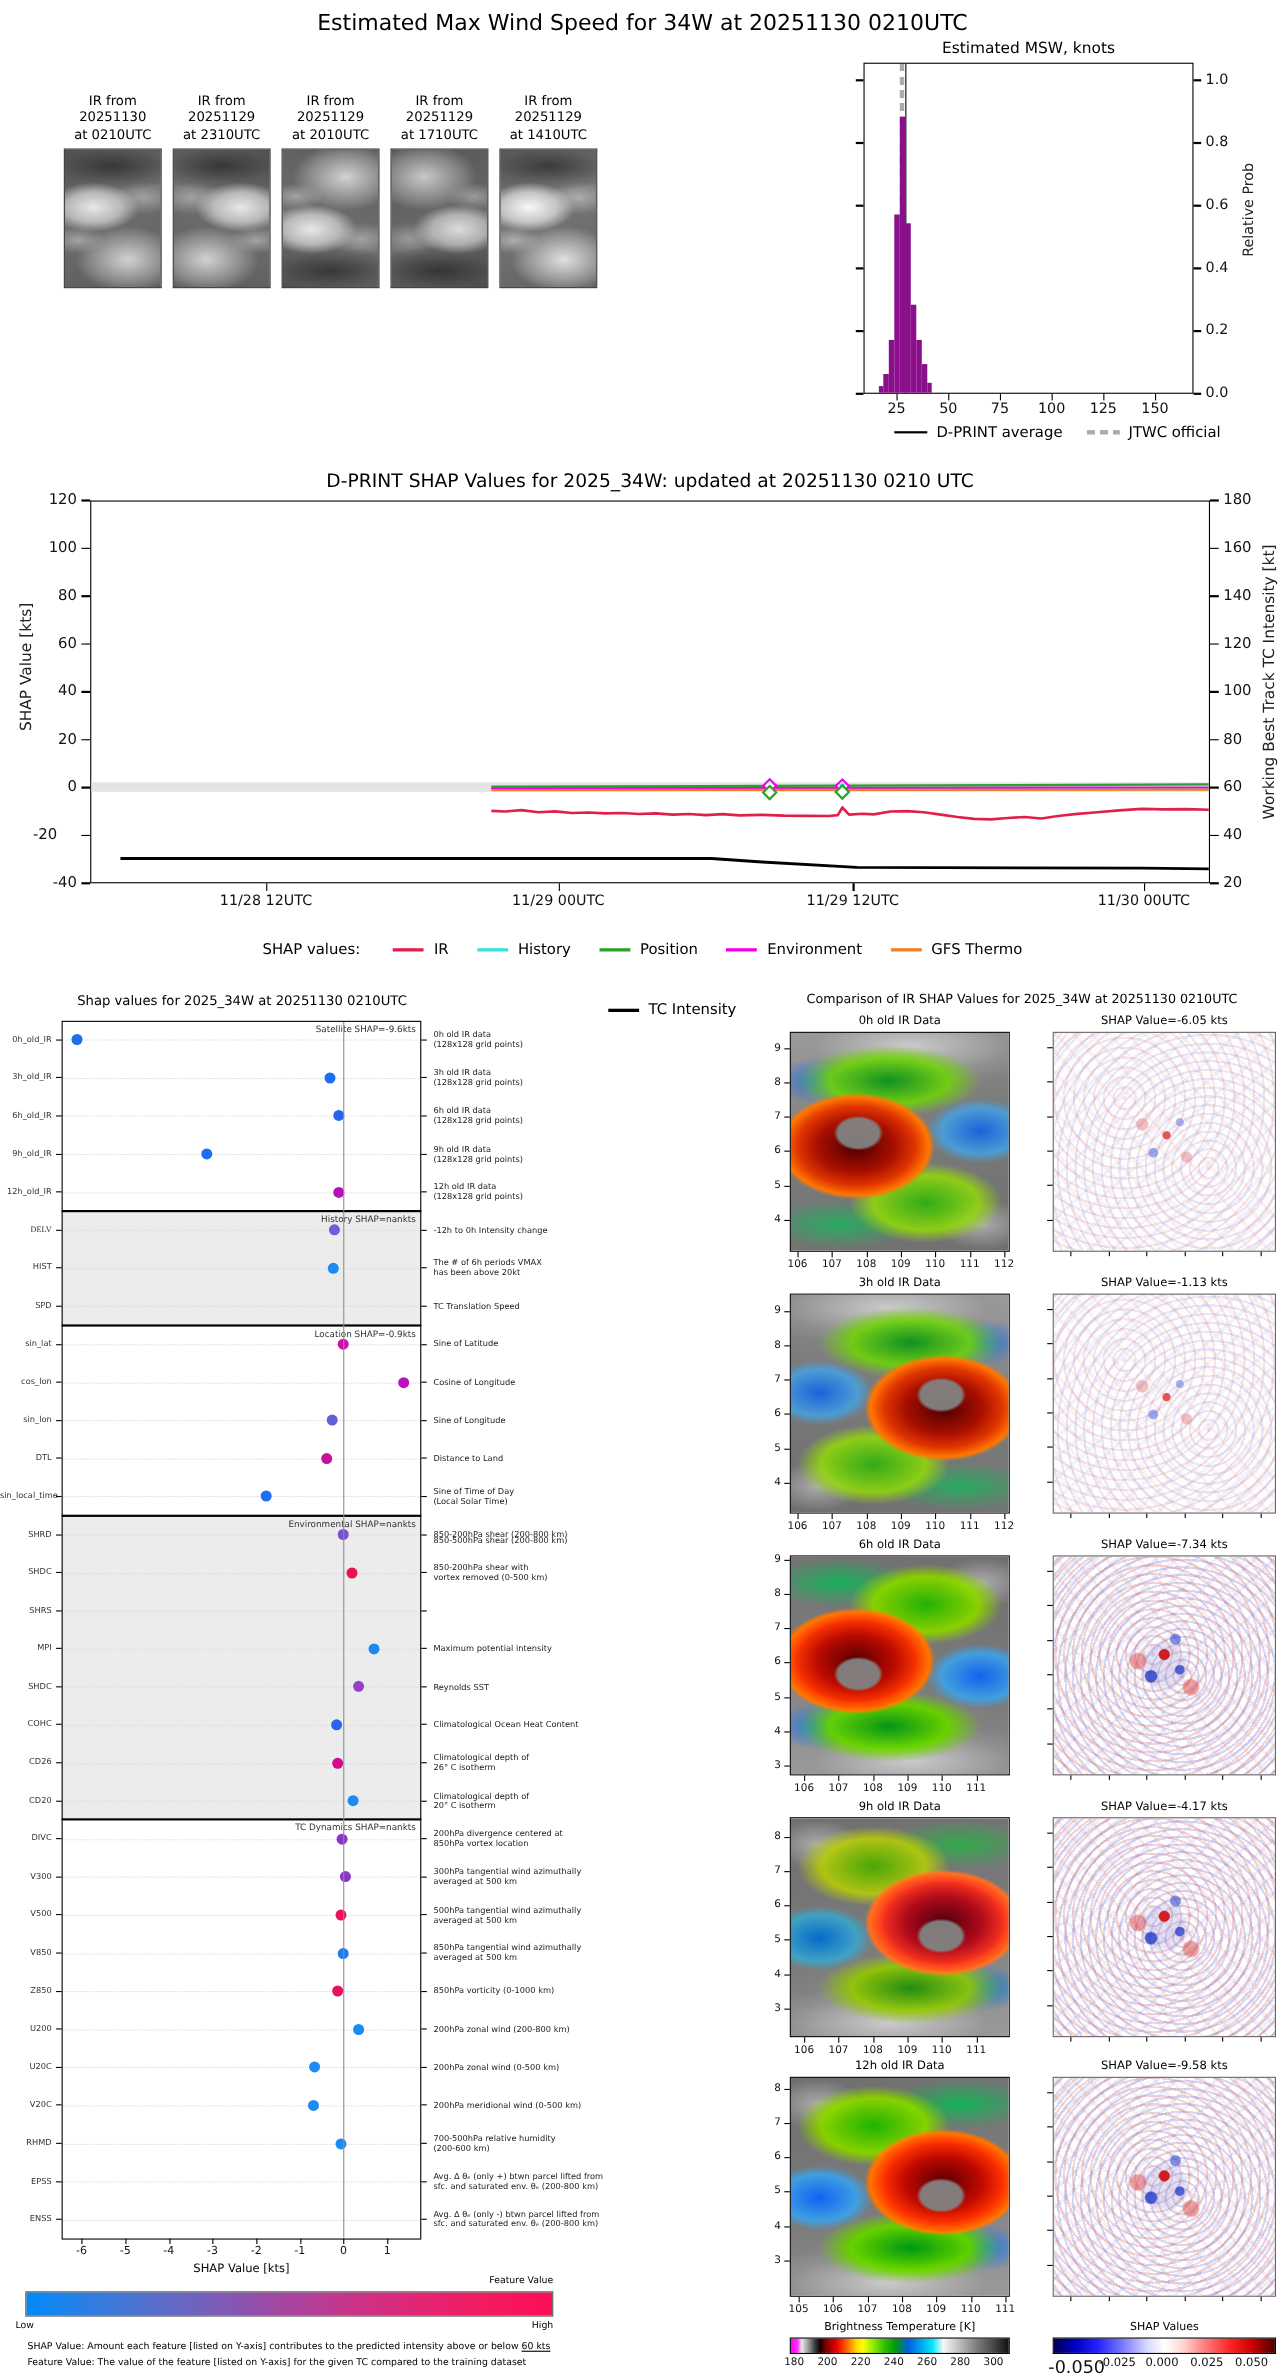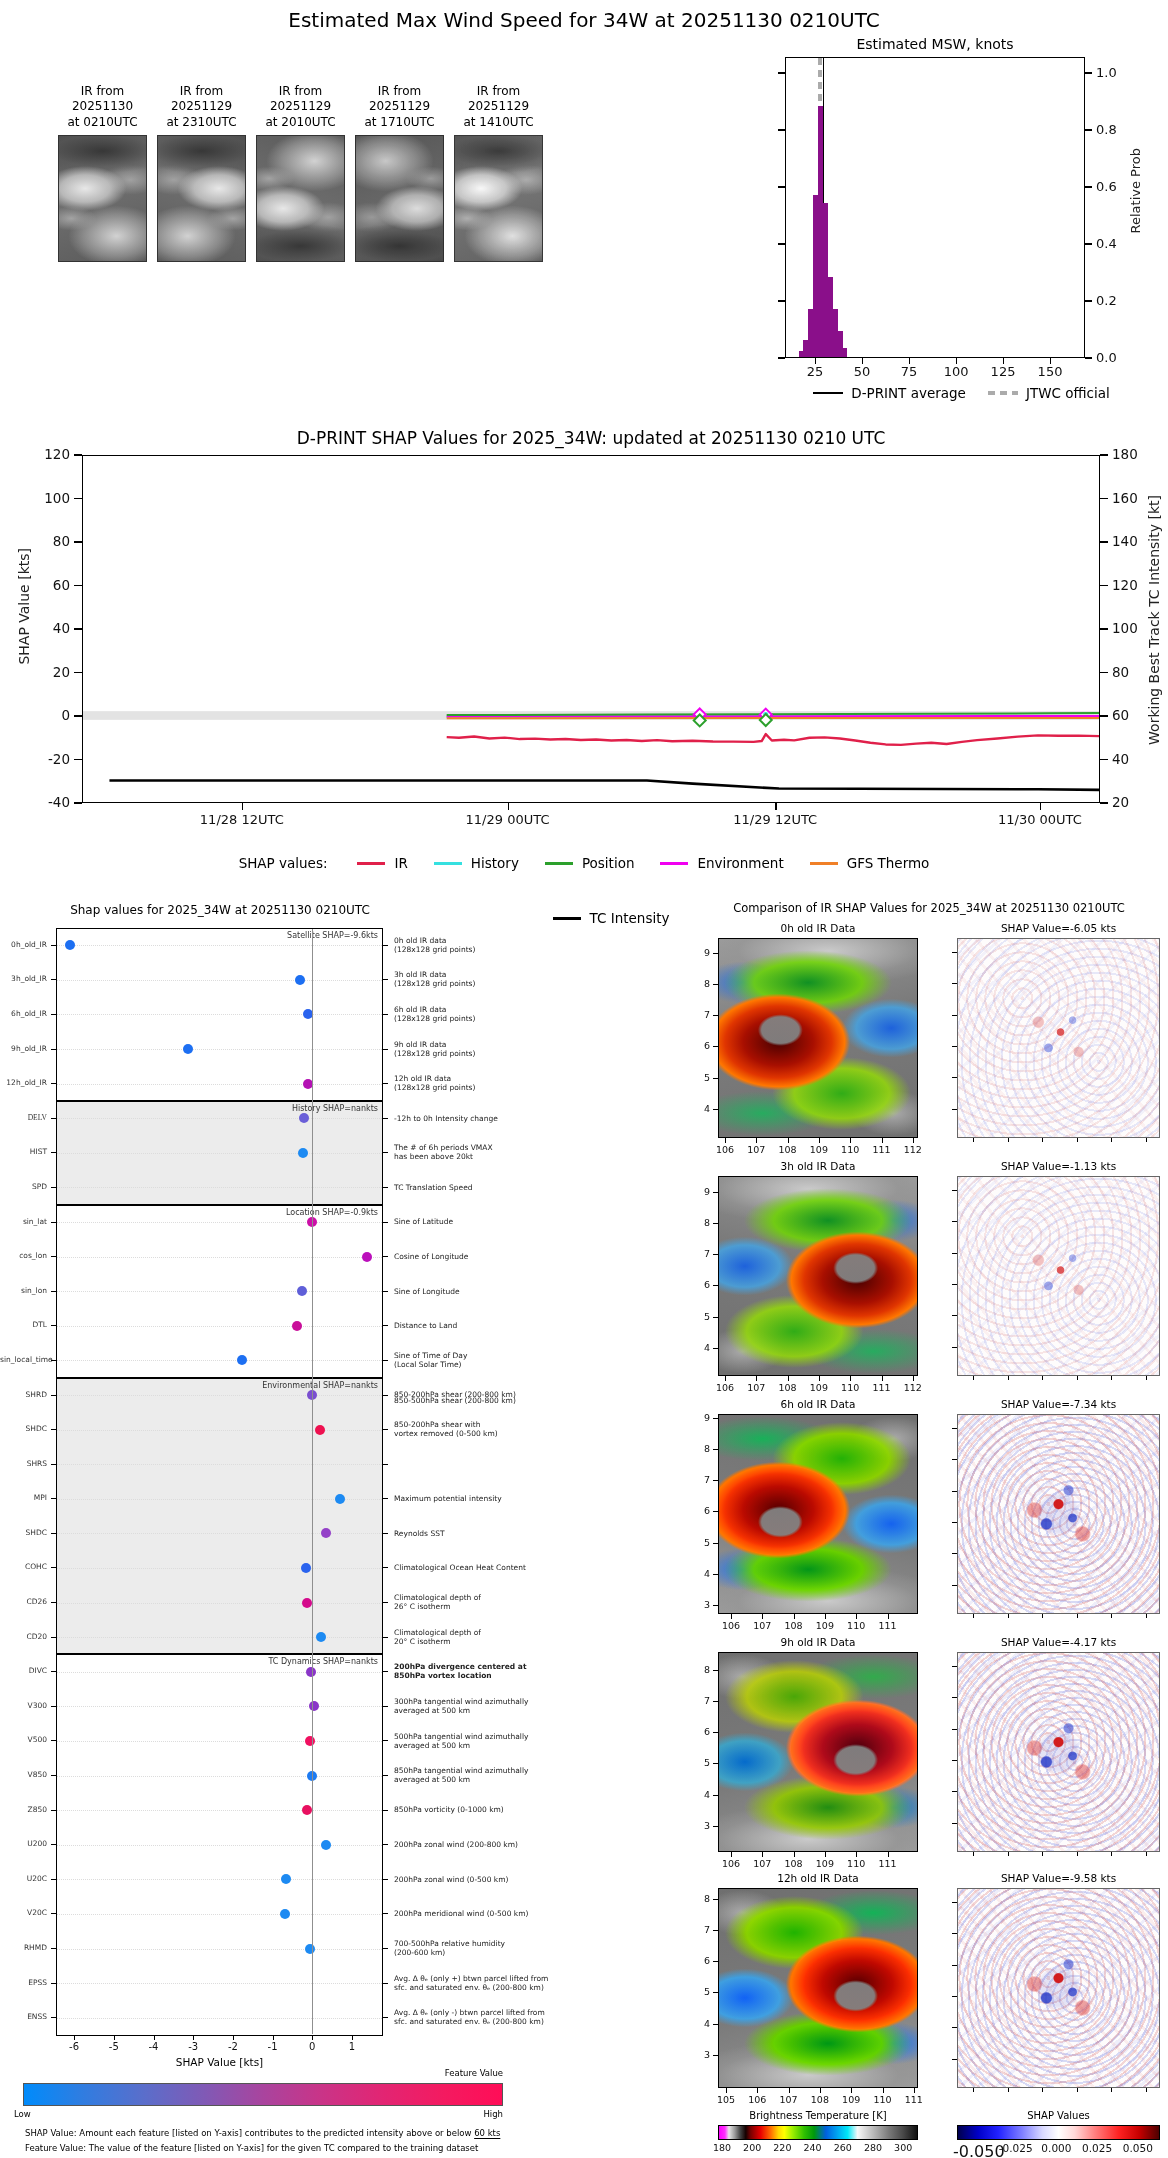--- a/index.html
+++ b/index.html
@@ -429,21 +429,21 @@
         <div>20° C isotherm</div>
       </div>
       <div class="dp-dot" style="position: absolute; left: 316.034px; top: 1632.17px; background: rgb(29, 138, 242);"></div>
       <div class="dp-sec" style="position: absolute; left: 56px; top: 1654.47px; width: 327px; height: 380.531px; background: rgb(255, 255, 255);"></div>
       <div class="dp-sep" style="position: absolute; left: 56px; top: 1653.47px; width: 327px;"></div>
       <div class="dp-seclabel" style="position: absolute; left: 56px; top: 1657.47px; width: 322px;">TC Dynamics SHAP=nankts</div>
       <div class="dp-grid" style="position: absolute; left: 57px; top: 1671.77px; width: 325px; height: 0px;"></div>
       <div class="tick" style="position: absolute; left: 51px; top: 1671.27px; width: 5px; height: 1px;"></div>
       <div class="tick" style="position: absolute; left: 383px; top: 1671.27px; width: 5px; height: 1px;"></div>
       <div class="dp-flabel" style="position: absolute; left: 0px; top: 1666.27px; width: 47px;">DIVC</div>
-      <div class="dp-desc" style="position: absolute; left: 394px; top: 1662.37px; width: 185px; font-weight: bold;">
+      <div class="dp-desc" style="position: absolute; left: 394px; top: 1662.37px; width: 185px;">
         <div>200hPa divergence centered at</div>
         <div>850hPa vortex location</div>
       </div>
       <div class="dp-dot" style="position: absolute; left: 306.109px; top: 1666.77px; background: rgb(138, 53, 200);"></div>
       <div class="dp-grid" style="position: absolute; left: 57px; top: 1706.36px; width: 325px; height: 0px;"></div>
       <div class="tick" style="position: absolute; left: 51px; top: 1705.86px; width: 5px; height: 1px;"></div>
       <div class="tick" style="position: absolute; left: 383px; top: 1705.86px; width: 5px; height: 1px;"></div>
       <div class="dp-flabel" style="position: absolute; left: 0px; top: 1700.86px; width: 47px;">V300</div>
       <div class="dp-desc" style="position: absolute; left: 394px; top: 1696.96px; width: 185px;">
         <div>300hPa tangential wind azimuthally</div>
@@ -824,21 +824,21 @@
     <div class="tlabel" style="position: absolute; left: 30px; top: 533px; width: 40px; font-size: 13.5px; text-align: right;">80</div>
     <div class="tick" style="position: absolute; left: 74px; top: 584.8px; width: 8px; height: 1.4px;"></div>
     <div class="tlabel" style="position: absolute; left: 30px; top: 576.5px; width: 40px; font-size: 13.5px; text-align: right;">60</div>
     <div class="tick" style="position: absolute; left: 74px; top: 628.3px; width: 8px; height: 1.4px;"></div>
     <div class="tlabel" style="position: absolute; left: 30px; top: 620px; width: 40px; font-size: 13.5px; text-align: right;">40</div>
     <div class="tick" style="position: absolute; left: 74px; top: 671.8px; width: 8px; height: 1.4px;"></div>
     <div class="tlabel" style="position: absolute; left: 30px; top: 663.5px; width: 40px; font-size: 13.5px; text-align: right;">20</div>
     <div class="tick" style="position: absolute; left: 74px; top: 715.3px; width: 8px; height: 1.4px;"></div>
     <div class="tlabel" style="position: absolute; left: 30px; top: 707px; width: 40px; font-size: 13.5px; text-align: right;">0</div>
     <div class="tick" style="position: absolute; left: 74px; top: 758.8px; width: 8px; height: 1.4px;"></div>
-    <div class="tlabel" style="position: absolute; left: 30px; top: 750.5px; width: 40px; font-size: 13.5px; text-align: right;">-20</div>
+    <div class="tlabel" style="position: absolute; left: 30px; top: 750.5px; width: 40px; font-size: 13.5px; text-align: left;">-20</div>
     <div class="tick" style="position: absolute; left: 74px; top: 802.3px; width: 8px; height: 1.4px;"></div>
     <div class="tlabel" style="position: absolute; left: 30px; top: 794px; width: 40px; font-size: 13.5px; text-align: right;">-40</div>
     <div class="tick" style="position: absolute; left: 1100px; top: 454.3px; width: 8px; height: 1.4px;"></div>
     <div class="tlabel" style="position: absolute; left: 1112px; top: 446px; width: 40px; font-size: 13.5px;">180</div>
     <div class="tick" style="position: absolute; left: 1100px; top: 497.8px; width: 8px; height: 1.4px;"></div>
     <div class="tlabel" style="position: absolute; left: 1112px; top: 489.5px; width: 40px; font-size: 13.5px;">160</div>
     <div class="tick" style="position: absolute; left: 1100px; top: 541.3px; width: 8px; height: 1.4px;"></div>
     <div class="tlabel" style="position: absolute; left: 1112px; top: 533px; width: 40px; font-size: 13.5px;">140</div>
     <div class="tick" style="position: absolute; left: 1100px; top: 584.8px; width: 8px; height: 1.4px;"></div>
     <div class="tlabel" style="position: absolute; left: 1112px; top: 576.5px; width: 40px; font-size: 13.5px;">120</div>

